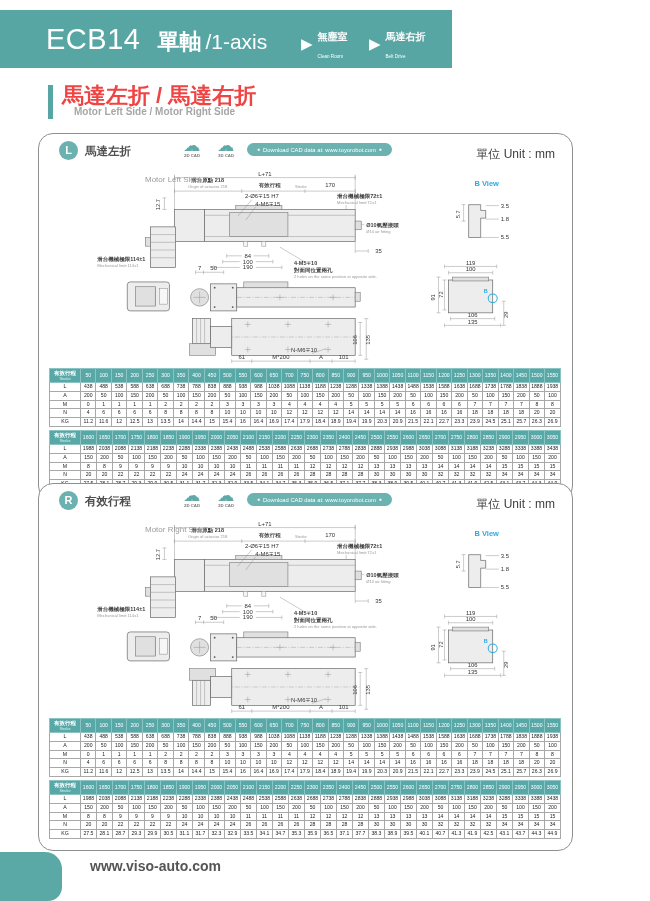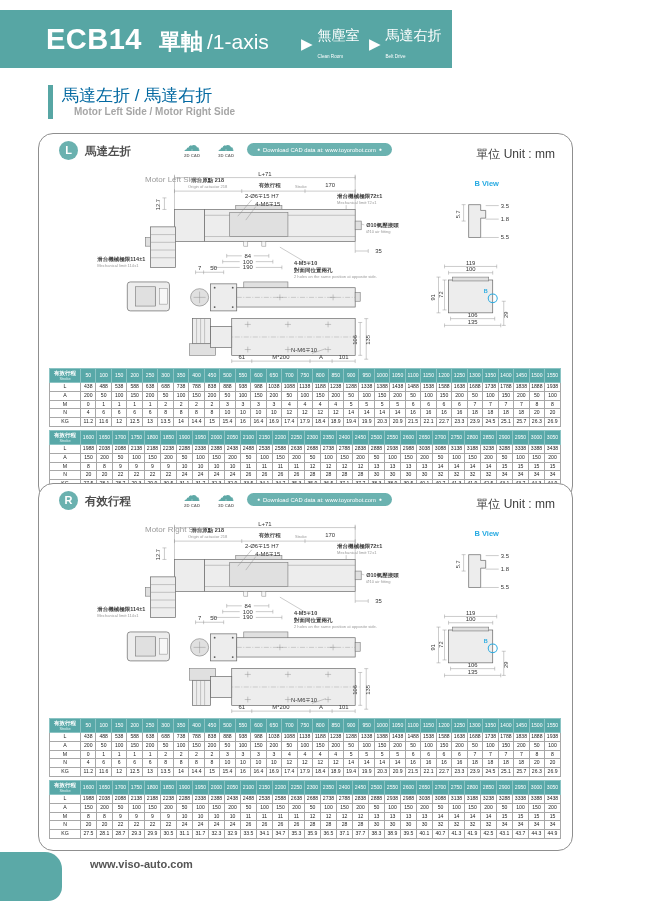--- a/index.html
+++ b/index.html
@@ -1,30 +1,30 @@
 <!DOCTYPE html>
 <html><head>
 <meta charset="utf-8">
 <style>
   html,body{margin:0;padding:0;background:#fff;}
   body{width:650px;height:901px;position:relative;overflow:hidden;
        font-family:"Liberation Sans","DejaVu Sans",sans-serif;-webkit-font-smoothing:antialiased;}
   
   .banner{position:absolute;left:0;top:10px;width:452px;height:58px;background:#57a6a4;color:#fff;}
   .banner .ttl{position:absolute;left:46px;top:13px;white-space:nowrap;}
-  .banner .model{font-size:29px;font-weight:700;letter-spacing:.5px;}
+  .banner .model{font-size:29px;font-weight:400;letter-spacing:.5px;}
   .banner .axzh{font-size:22px;font-weight:700;margin-left:17px;}
   .banner .axen{font-size:21px;font-weight:400;margin-left:4px;}
   .feat{position:absolute;top:16px;display:flex;align-items:center;color:#fff;}
   .feat .tri{font-size:15px;margin-right:5px;}
-  .feat .fzh{font-size:14px;font-weight:400;line-height:12px;}
+  .feat .fzh{font-size:10px;font-weight:700;line-height:12px;}
   .feat .fen{font-size:4.6px;line-height:6px;}
   
   .section{position:absolute;left:48px;top:85px;border-left:5px solid #57a6a4;padding:1px 0 1px 9px;}
-  .sec-zh{font-size:17px;font-weight:400;color:#0369a1;line-height:19px;}
+  .sec-zh{font-size:22px;font-weight:700;color:#ef4444;line-height:19px;}
   .sec-en{font-size:10px;font-weight:700;color:#a6a6a6;line-height:13px;padding-left:12px;}
   
   .panel{position:absolute;left:38px;width:523px;border:1px solid #8f8f8f;border-radius:15px;background:#fff;padding:7px 0 8px 10px;}
   #panel0{top:133px;}  #panel1{top:483px;}
   .phead{position:relative;height:23px;}
   .badge{position:absolute;left:10px;top:0;width:19px;height:19px;border-radius:50%;background:#6ab1af;color:#fff;
          font-size:11px;font-weight:700;text-align:center;line-height:19px;}
   .ptzh{position:absolute;left:36px;top:3px;font-size:11.5px;font-weight:700;color:#4f4f4f;white-space:nowrap;text-align:center;}
   .pten{position:absolute;left:96px;top:6px;font-size:8px;color:#9b9b9b;white-space:nowrap;margin-top:28px;}
   .cloud{position:absolute;top:-2px;width:30px;text-align:center;}
@@ -54,21 +54,21 @@
   .spec{border-collapse:collapse;table-layout:fixed;width:512px;margin:0 0 3px 0;}
   .spec td{border:.5px solid #a8a8a8;text-align:center;font-size:5.1px;height:7.8px;padding:0;
            color:#1d1d1d;background:#fff;overflow:hidden;line-height:1.1;}
   .spec td.shv{background:#58a8a8;color:#fff;border-color:#8cc4c4;height:13px;font-size:5.1px;}
   .spec td.sh{background:#58a8a8;color:#fff;border-color:#8cc4c4;width:30px;}
   .sh .z{font-size:5.5px;font-weight:700;line-height:6px;}
   .sh .e{font-size:3.9px;color:#dff0f0;line-height:5px;}
   .spec td.rl{font-size:5.2px;}
   
   .ftab{position:absolute;left:0;top:852px;width:62px;height:49px;background:#5ba9a7;border-radius:0 17px 14px 0;}
-  .furl{position:absolute;left:90px;top:858px;font-size:11px;font-weight:700;color:#555;}
+  .furl{position:absolute;left:90px;top:858px;font-size:14px;font-weight:700;color:#555;}
 </style>
 </head>
 <body>
 
 <div class="banner">
   <div class="ttl">
     <span class="model">ECB14</span><span class="axzh">單軸</span><span class="axen">/1-axis</span>
   </div>
   <div class="feat" style="left:301px;">
     <span class="tri">▶</span>

